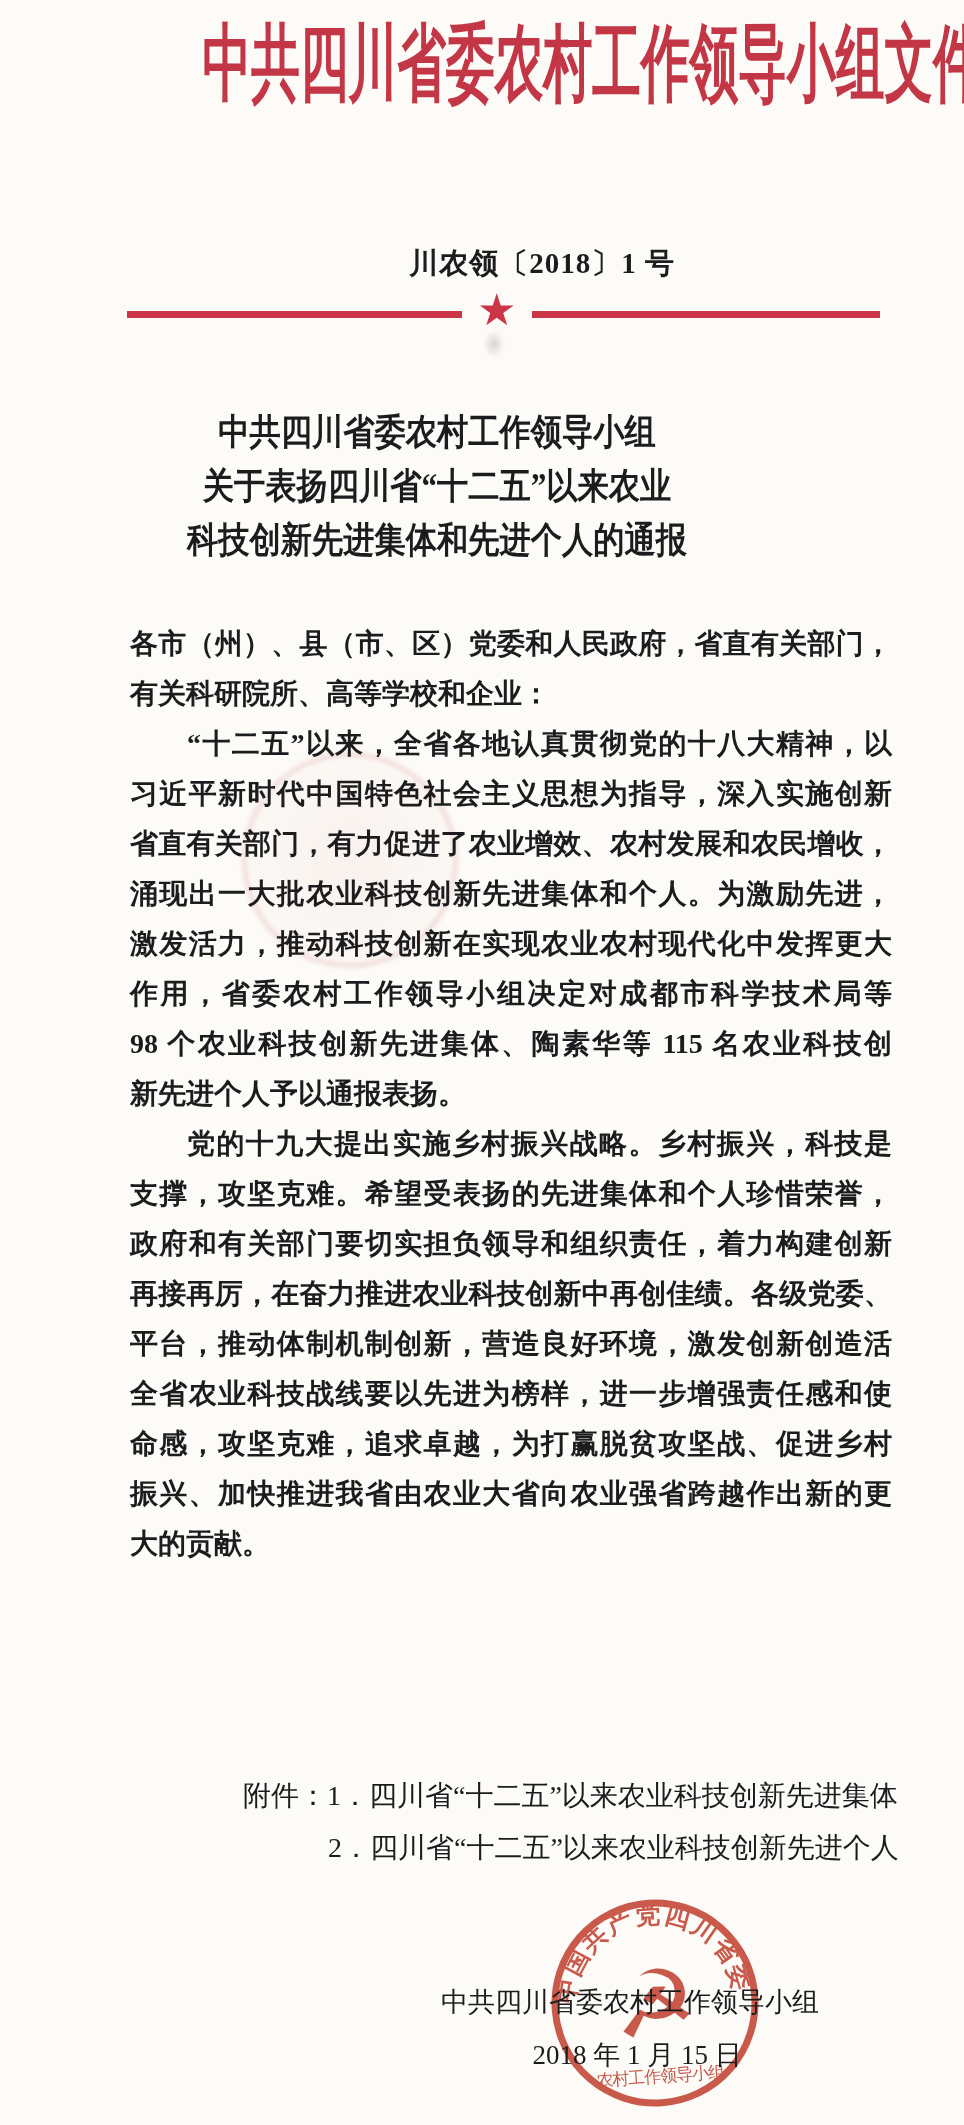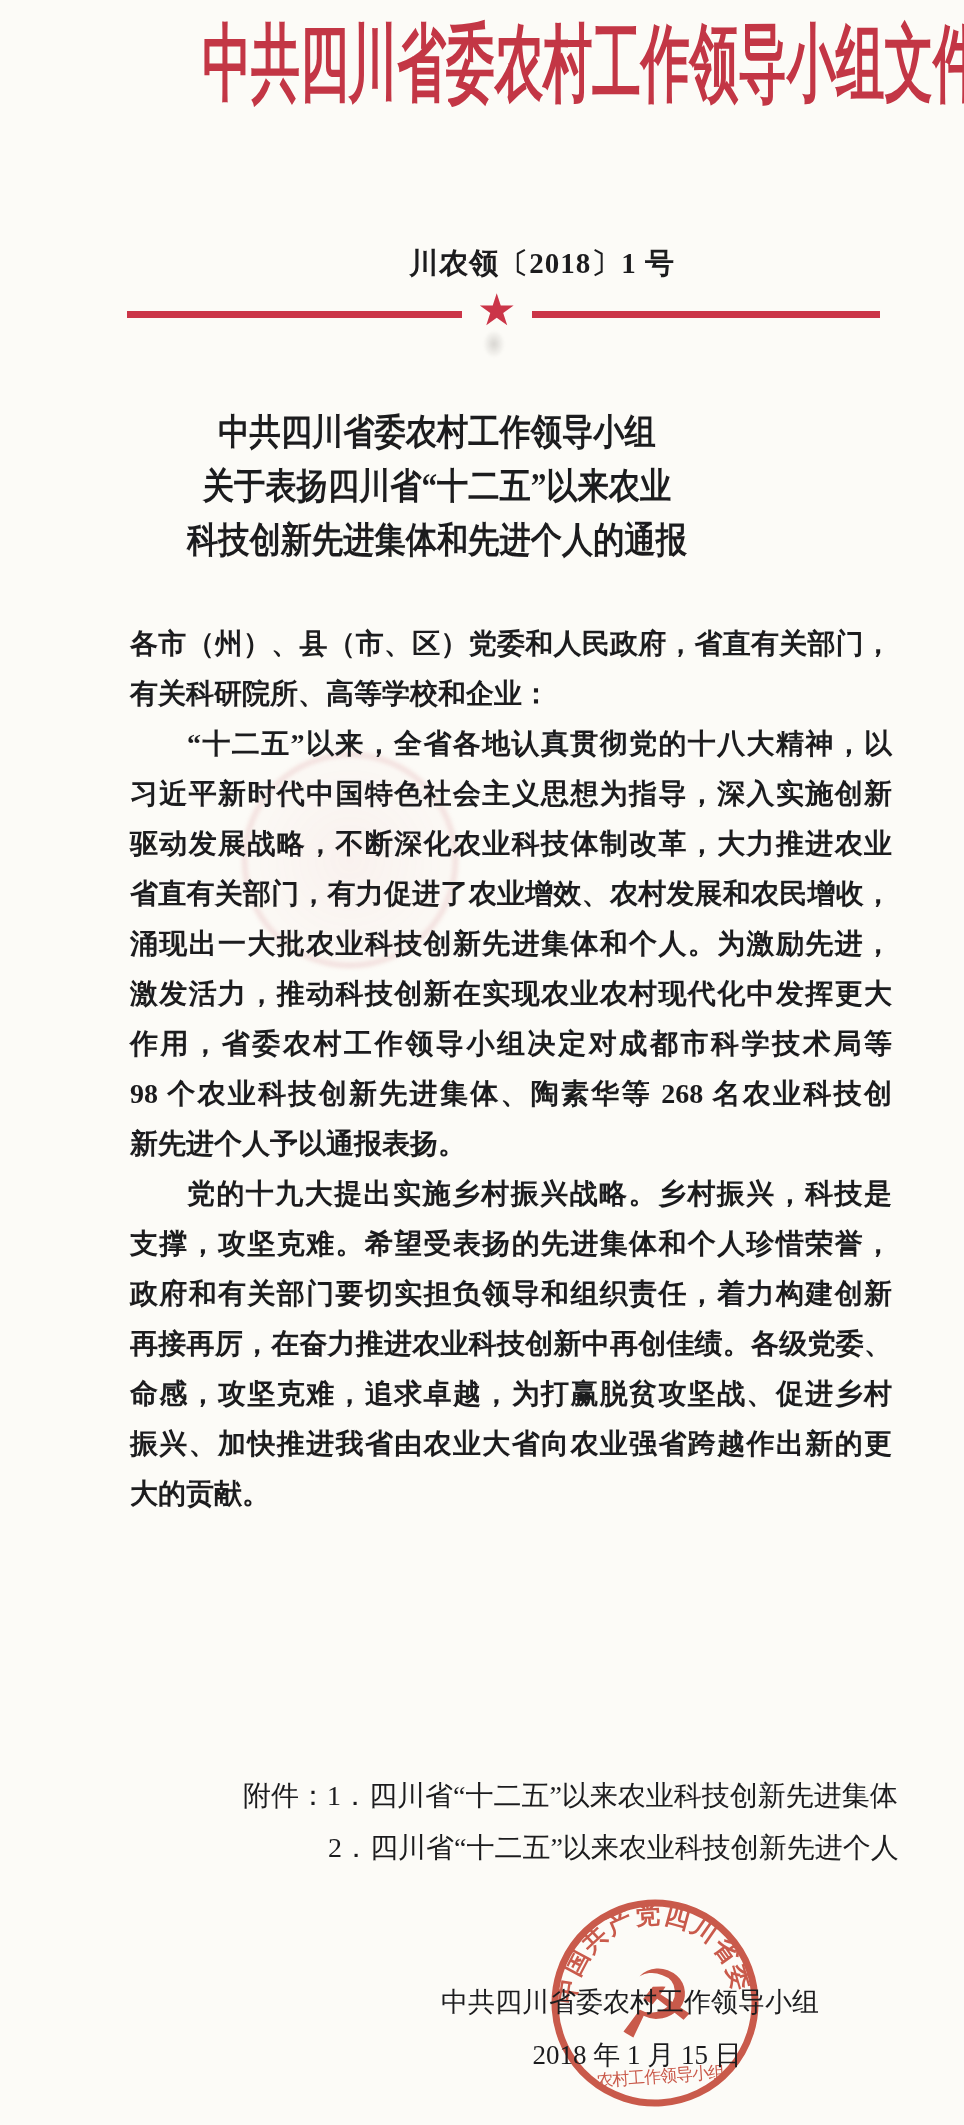--- a/index.html
+++ b/index.html
@@ -95,31 +95,32 @@
   <div>科技创新先进集体和先进个人的通报</div>
 </div>
 
 <div class="ghost-seal"></div>
 
 <div class="body-text">
     <div class="bline fill">各市（州）、县（市、区）党委和人民政府，省直有关部门，</div>
     <div class="bline">有关科研院所、高等学校和企业：</div>
     <div class="bline fill ind">“十二五”以来，全省各地认真贯彻党的十八大精神，以</div>
     <div class="bline fill">习近平新时代中国特色社会主义思想为指导，深入实施创新</div>
-    <div class="bline fill">驱动发展战略，不断深化农业科技体制改革，大力推进农业</div>
     <div class="bline fill">省直有关部门，有力促进了农业增效、农村发展和农民增收，</div>
     <div class="bline fill">涌现出一大批农业科技创新先进集体和个人。为激励先进，</div>
     <div class="bline fill">激发活力，推动科技创新在实现农业农村现代化中发挥更大</div>
     <div class="bline fill">作用，省委农村工作领导小组决定对成都市科学技术局等</div>
-    <div class="bline fill">98 个农业科技创新先进集体、陶素华等 268 名农业科技创</div>
+    <div class="bline fill">98 个农业科技创新先进集体、陶素华等 115 名农业科技创</div>
     <div class="bline">新先进个人予以通报表扬。</div>
     <div class="bline fill ind">党的十九大提出实施乡村振兴战略。乡村振兴，科技是</div>
     <div class="bline fill">支撑，攻坚克难。希望受表扬的先进集体和个人珍惜荣誉，</div>
     <div class="bline fill">政府和有关部门要切实担负领导和组织责任，着力构建创新</div>
     <div class="bline fill">再接再厉，在奋力推进农业科技创新中再创佳绩。各级党委、</div>
+    <div class="bline fill">平台，推动体制机制创新，营造良好环境，激发创新创造活</div>
+    <div class="bline fill">全省农业科技战线要以先进为榜样，进一步增强责任感和使</div>
     <div class="bline fill">命感，攻坚克难，追求卓越，为打赢脱贫攻坚战、促进乡村</div>
     <div class="bline fill">振兴、加快推进我省由农业大省向农业强省跨越作出新的更</div>
     <div class="bline">大的贡献。</div>
   </div>
 
 <div class="attachments">
   <div class="att-line1"><span>附件：</span><span>1．四川省“十二五”以来农业科技创新先进集体</span></div>
   <div class="att-line2">2．四川省“十二五”以来农业科技创新先进个人</div>
 </div>
 

